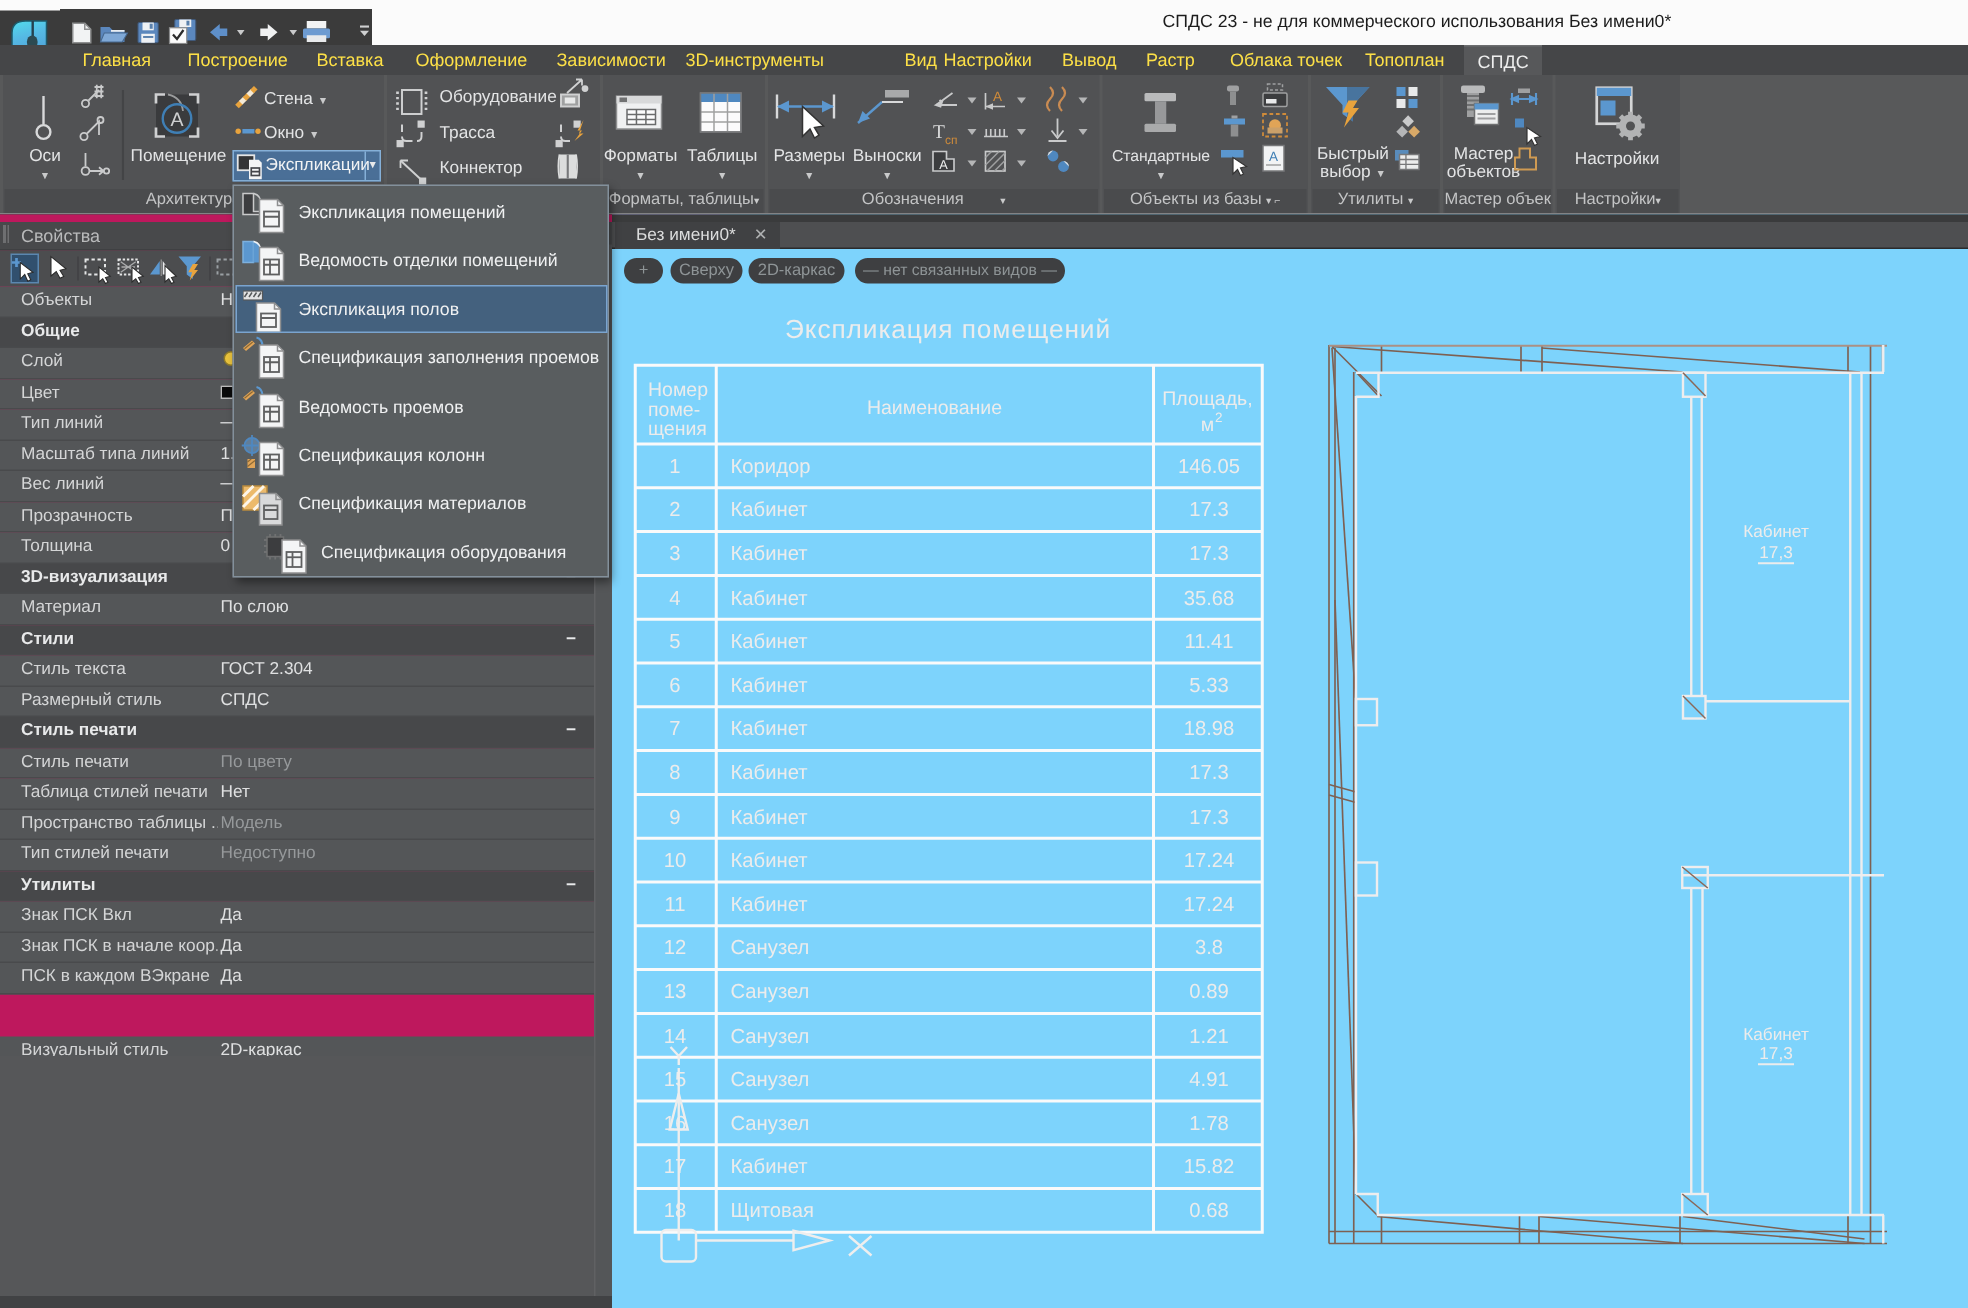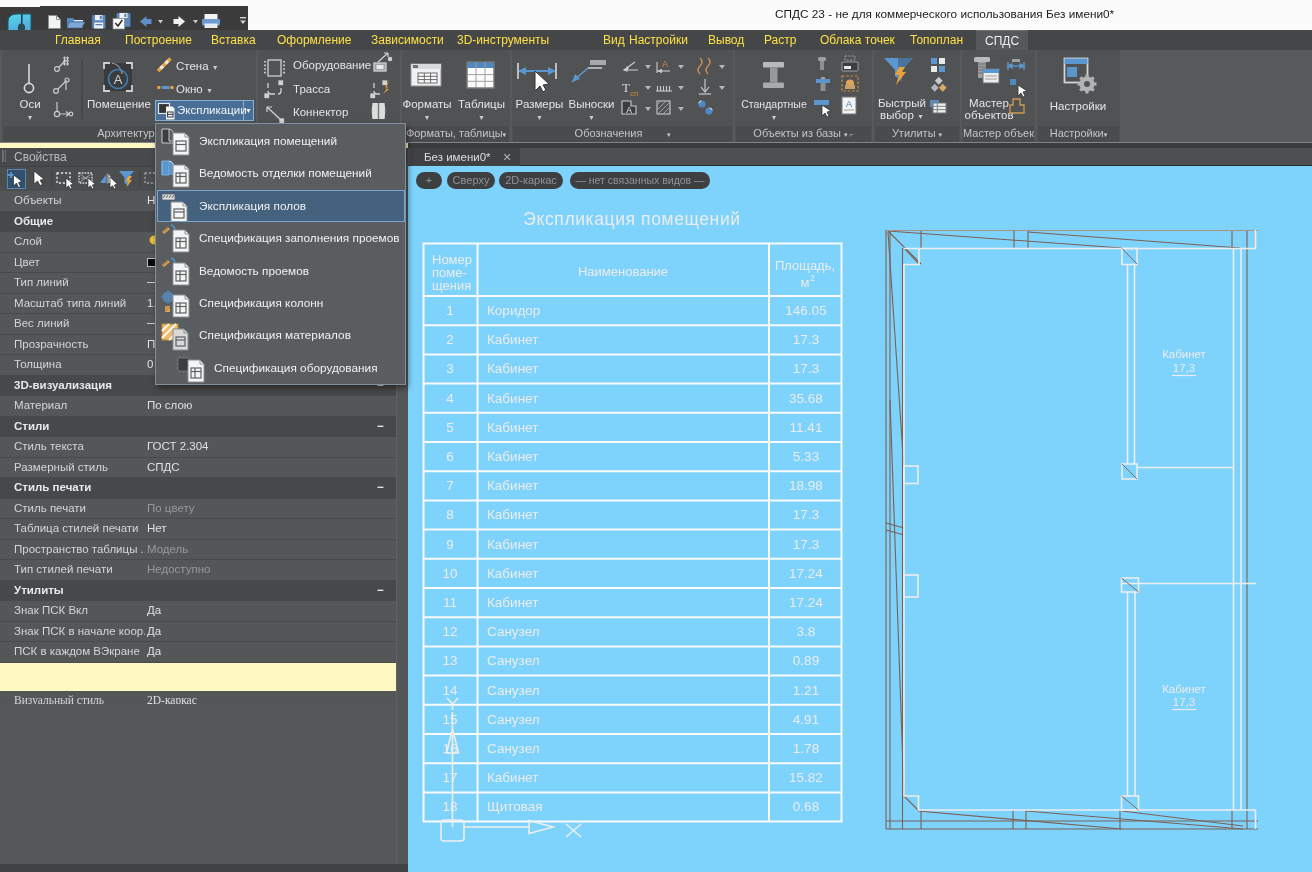--- a/index.html
+++ b/index.html
@@ -18,21 +18,21 @@
   .rtab.active { background:#57585a; color:#eeeeee; border-top:1px solid #6d6e70; }
 
   
   #ribbon { left:0; top:50px; width:1312px; height:93px; background:#58595a; border-bottom:1px solid #828385; }
   .panel { position:absolute; top:0; height:92px; background:#515254; }
   .plabel { position:absolute; bottom:0; left:1px; right:1px; height:16px; background:#4a4b4d; color:#c3c4c5; font-size:11px; text-align:center; line-height:15px; white-space:nowrap; overflow:hidden; }
   .bigbtn { position:absolute; text-align:center; font-size:11.5px; color:#e3e4e5; }
   .arr { color:#c9cacb; font-size:7px; }
 
   
-  #props { left:0; top:143px; width:480px; height:729px; background:#fef9c3; }
+  #props { left:0; top:143px; width:480px; height:729px; background:#be185d; }
   #props-head { position:absolute; left:0; top:5px; width:408px; height:19px; background:#48494b; color:#b9babb; font-size:12px; line-height:19px; padding-left:14px; border-bottom:1px solid #3f4042;}
   #props-tools { position:absolute; left:0; top:24px; width:408px; height:24px; background:#4c4d4f; }
   .prow { position:absolute; left:0; width:396px; height:20.5px; font-size:11.5px; color:#d4d5d6; line-height:19.5px; border-bottom:1px solid #494a4c; background:#545658; }
   .prow .lab { position:absolute; left:14px; top:0; white-space:nowrap; max-width:131px; overflow:hidden; }
   .prow .val { position:absolute; left:147px; top:0; white-space:nowrap; color:#dfe0e1; }
   .prow .val.dim { color:#96999b; }
   .prow.group { background:#47484a; font-weight:bold; color:#e8e9ea; }
   .prow.group .minus { position:absolute; right:12px; top:0; font-weight:bold; color:#e8e9ea; }
   #props-sb { position:absolute; left:396px; top:20px; width:12px; height:843px; background:#545658; border-left:1px solid #606163; }
   #props-bottom { position:absolute; left:0; top:560.5px; width:396px; height:160px; background:#565759; }
@@ -594,21 +594,21 @@
       <span class="val">Да</span>
     </div>
   <div class="prow" style="top:478.5px;">
       <span class="lab">Знак ПСК в начале коор...</span>
       <span class="val">Да</span>
     </div>
   <div class="prow" style="top:499px;">
       <span class="lab">ПСК в каждом ВЭкране</span>
       <span class="val">Да</span>
     </div>
-  <div class="prow" style="top:548px;font-family:Liberation Serif, serif;">
+  <div class="prow" style="top:548px;">
       <span class="lab">Визуальный стиль</span>
       <span class="val">2D-каркас</span>
     </div>
   <div id="props-bottom"></div>
   <div id="props-sb"></div>
   <div id="props-strip"></div>
 </div>
 
 <div class="abs" id="canvas">
   <div style="position:absolute;left:0;top:0;width:904px;height:5px;background:#3a3b3c;"></div>

